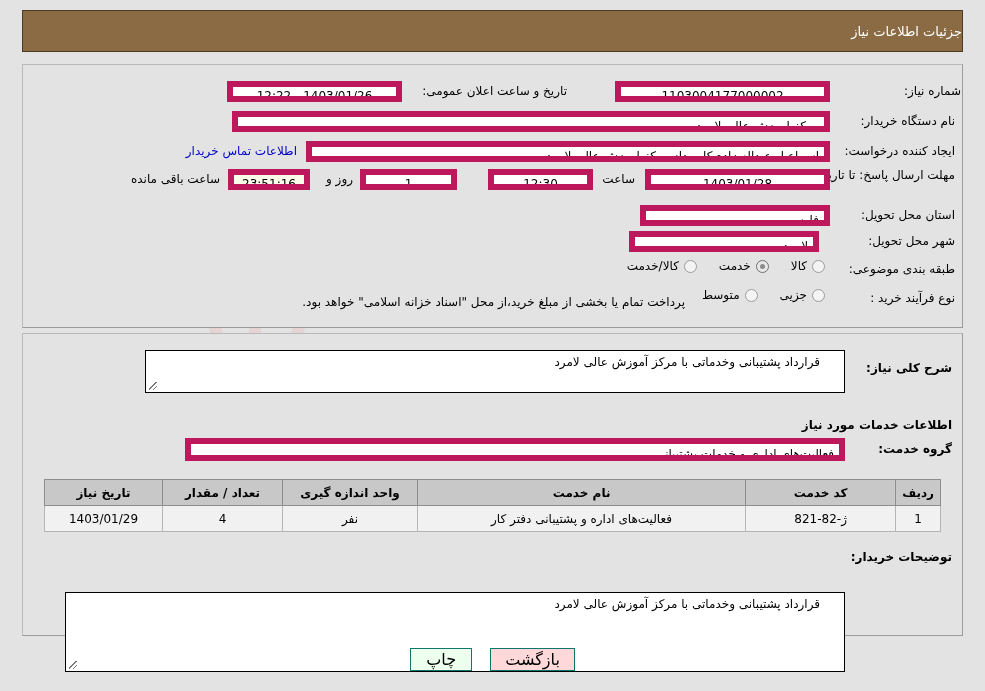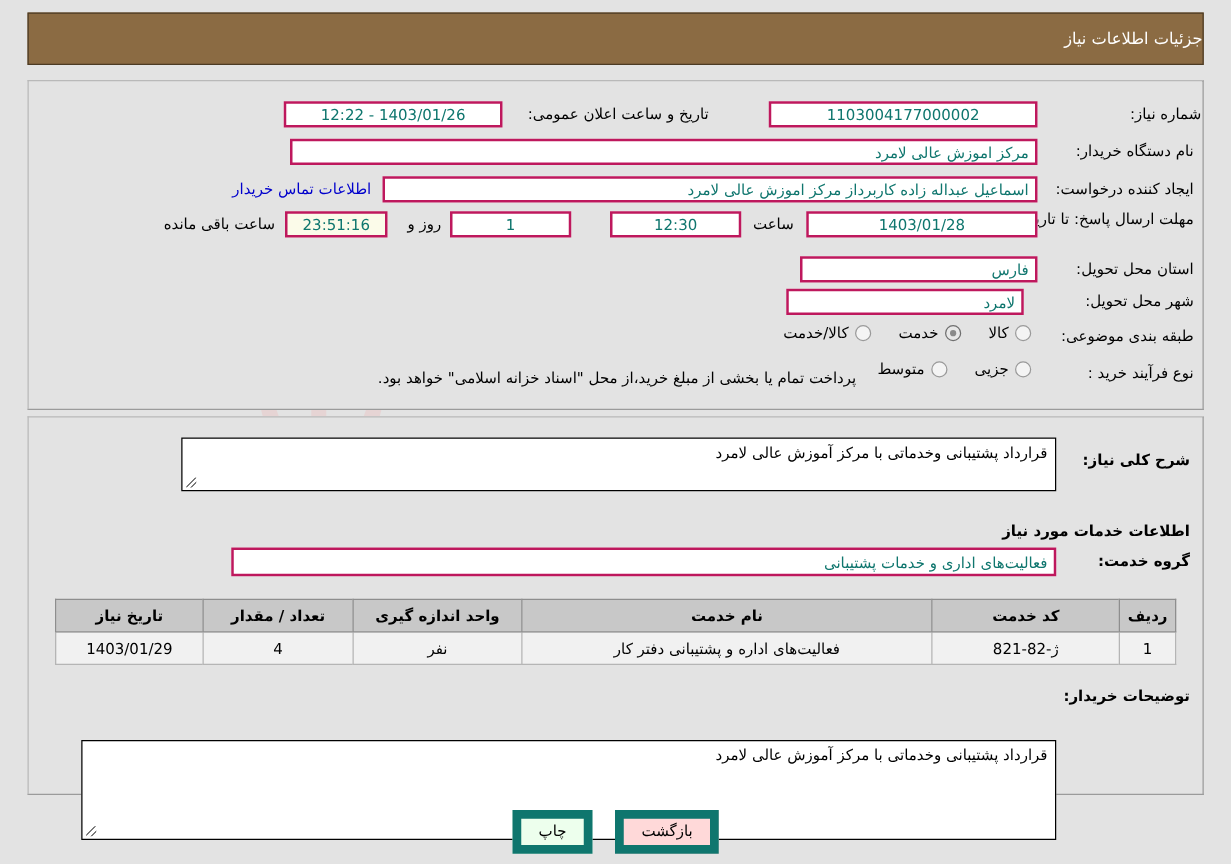--- a/index.html
+++ b/index.html
@@ -55,28 +55,28 @@
     border: 1px solid #9b9b9b;
     border-top-color: #b9b9b9;
     border-left-color: #b9b9b9;
     z-index: 1;
   }
   #panel-top    { left: 22px; top: 64px;  width: 941px; height: 264px; }
   #panel-middle { left: 22px; top: 333px; width: 941px; height: 303px; }
 
   
   .fld {
-    border: 2px solid #be185d;
+    border: 6px solid #be185d;
     background: #ffffff;
     height: 21px;
     line-height: 19px;
     padding: 0 5px;
     font-size: 12px;
     text-align: center;
-    color: #0f766e;
+    color: #000000;
     white-space: nowrap;
     overflow: hidden;
     display: block;
   }
   .fld.right { text-align: right; }
   .fld.cream { background: #fbfbe9; }
   .lbl {
     font-size: 12px;
     color: #000;
     white-space: nowrap;
@@ -117,21 +117,21 @@
   }
   .radio-group { display: inline-flex; align-items: center; gap: 5px; }
   .radio-group + .radio-group { margin-right: 22px; }
   .radio-lbl { font-size: 12px; }
 
   
   .ta {
     border: 1px solid #000;
     background: #fff;
     font-size: 12px;
-    padding: 3px 6px 0 6px;
+    padding: 3px 24px 0 6px;
     text-align: right;
     position: relative;
     overflow: hidden;
     line-height: 17px;
   }
   .ta::after {
     content: "";
     position: absolute;
     left: 3px; bottom: 2px;
     width: 8px; height: 8px;
@@ -167,22 +167,22 @@
   
   .btnbar {
     position: absolute;
     left: 0; right: 0; top: 648px;
     display: flex;
     justify-content: center;
     gap: 18px;
     z-index: 3;
   }
   .btn {
-    border: 7px solid #0f766e;
-    font-size: 12px;
+    border: 1px solid #0f766e;
+    font-size: 16px;
     font-family: inherit;
     padding: 3px 14px;
     min-width: 62px;
     cursor: pointer;
     line-height: 15px;
   }
   .btn.print  { background: #edffed; }
   .btn.back   { background: #ffd9d9; }
 </style>
 </head>

